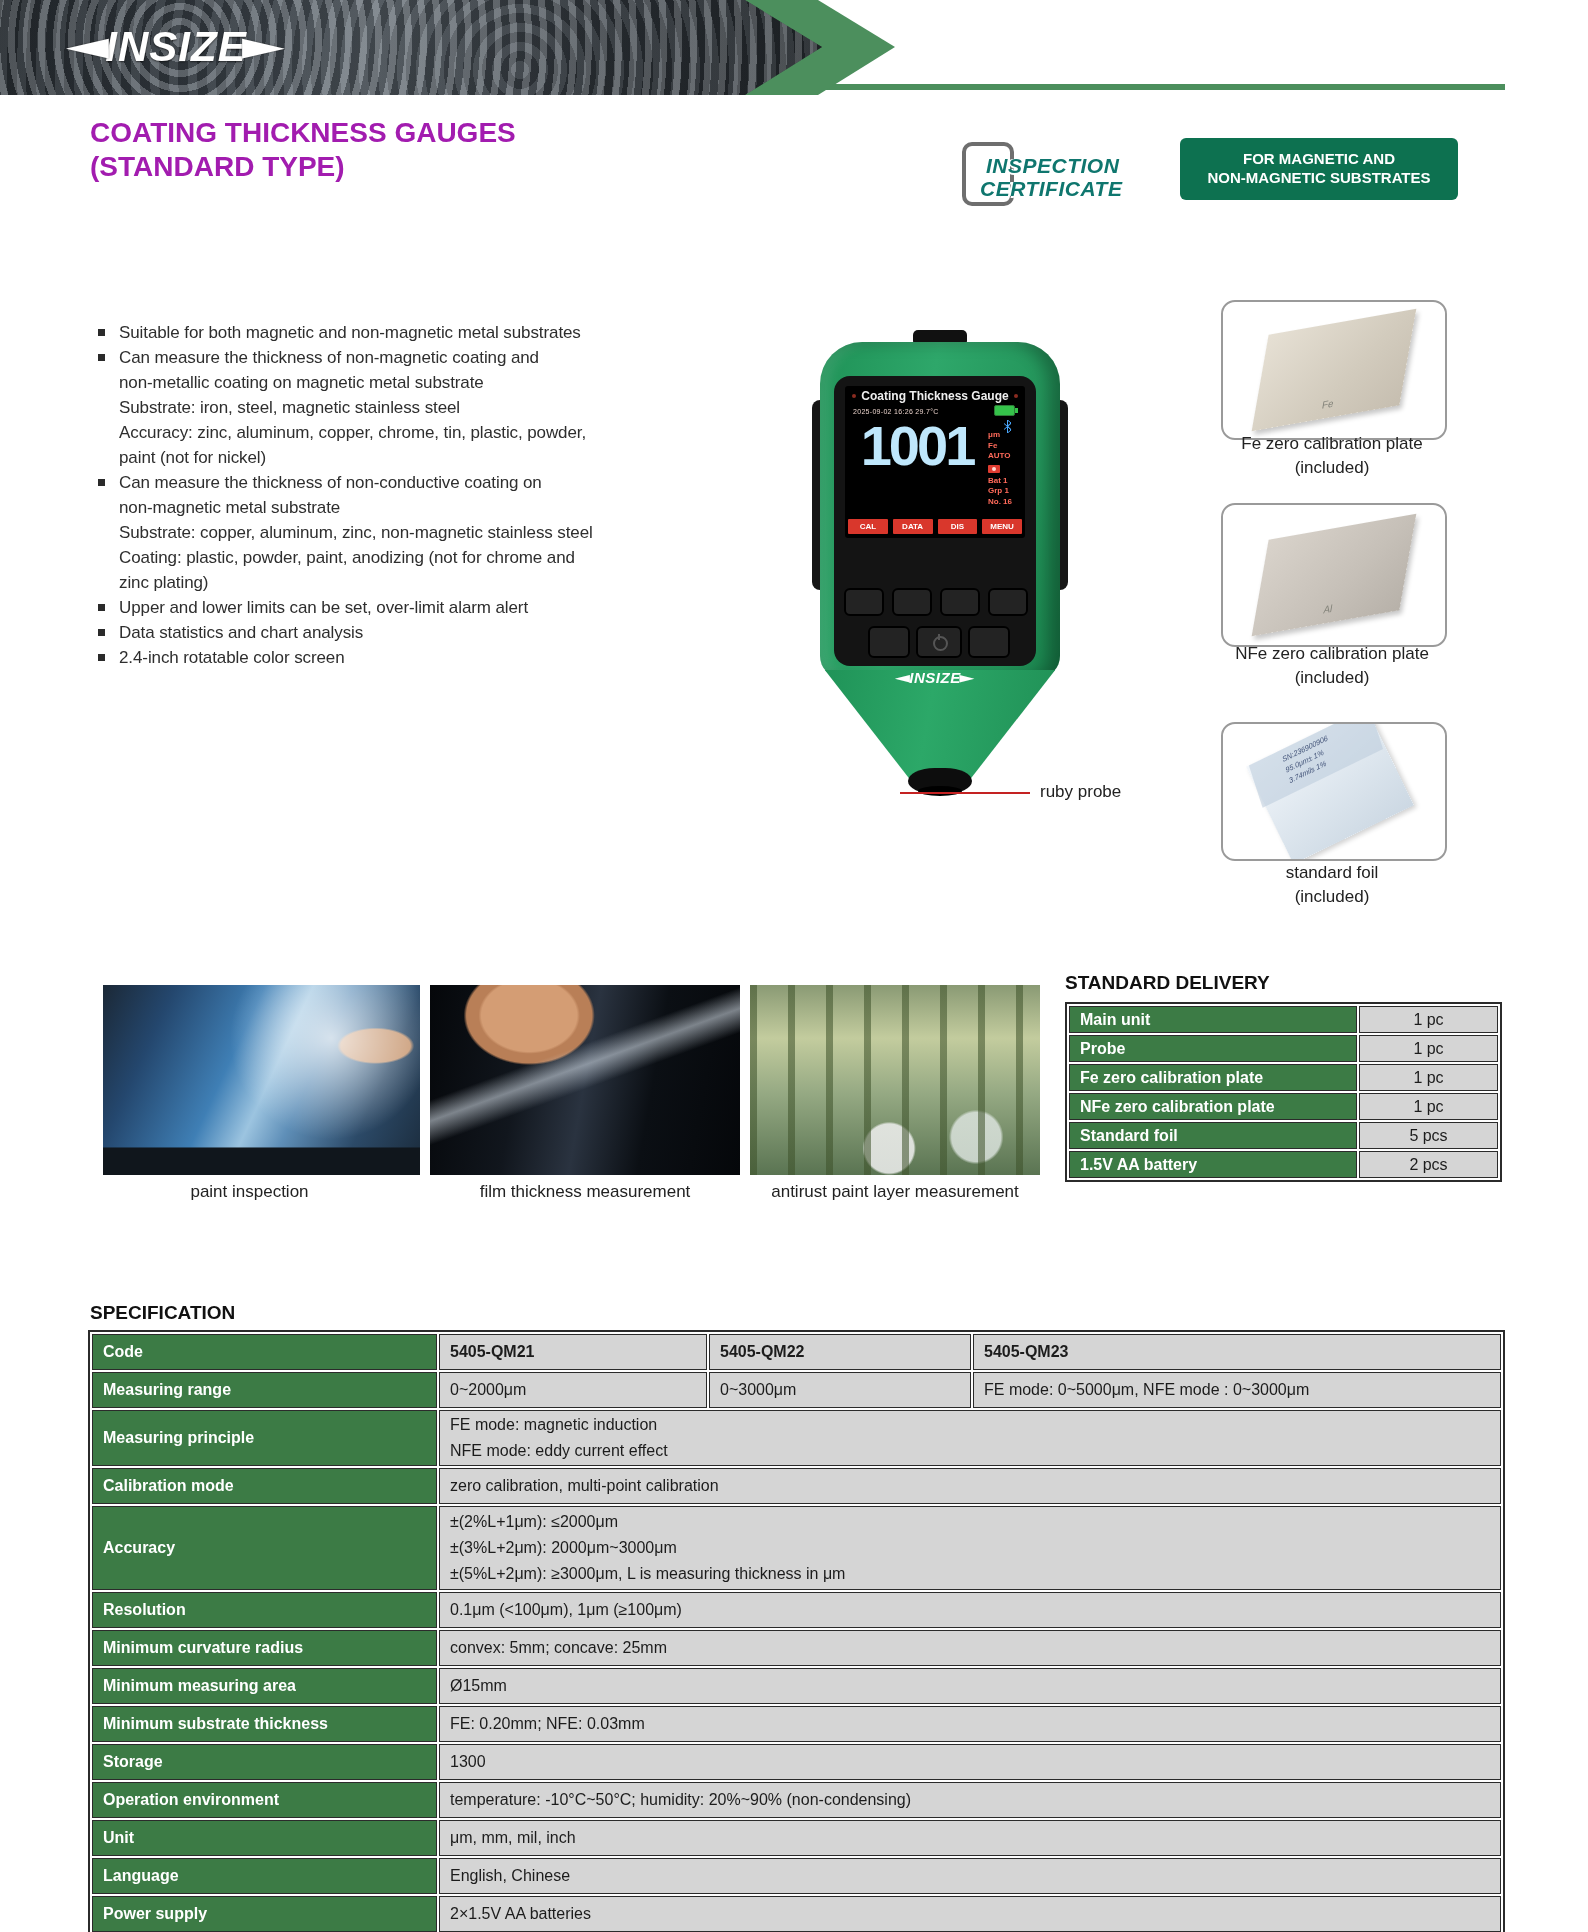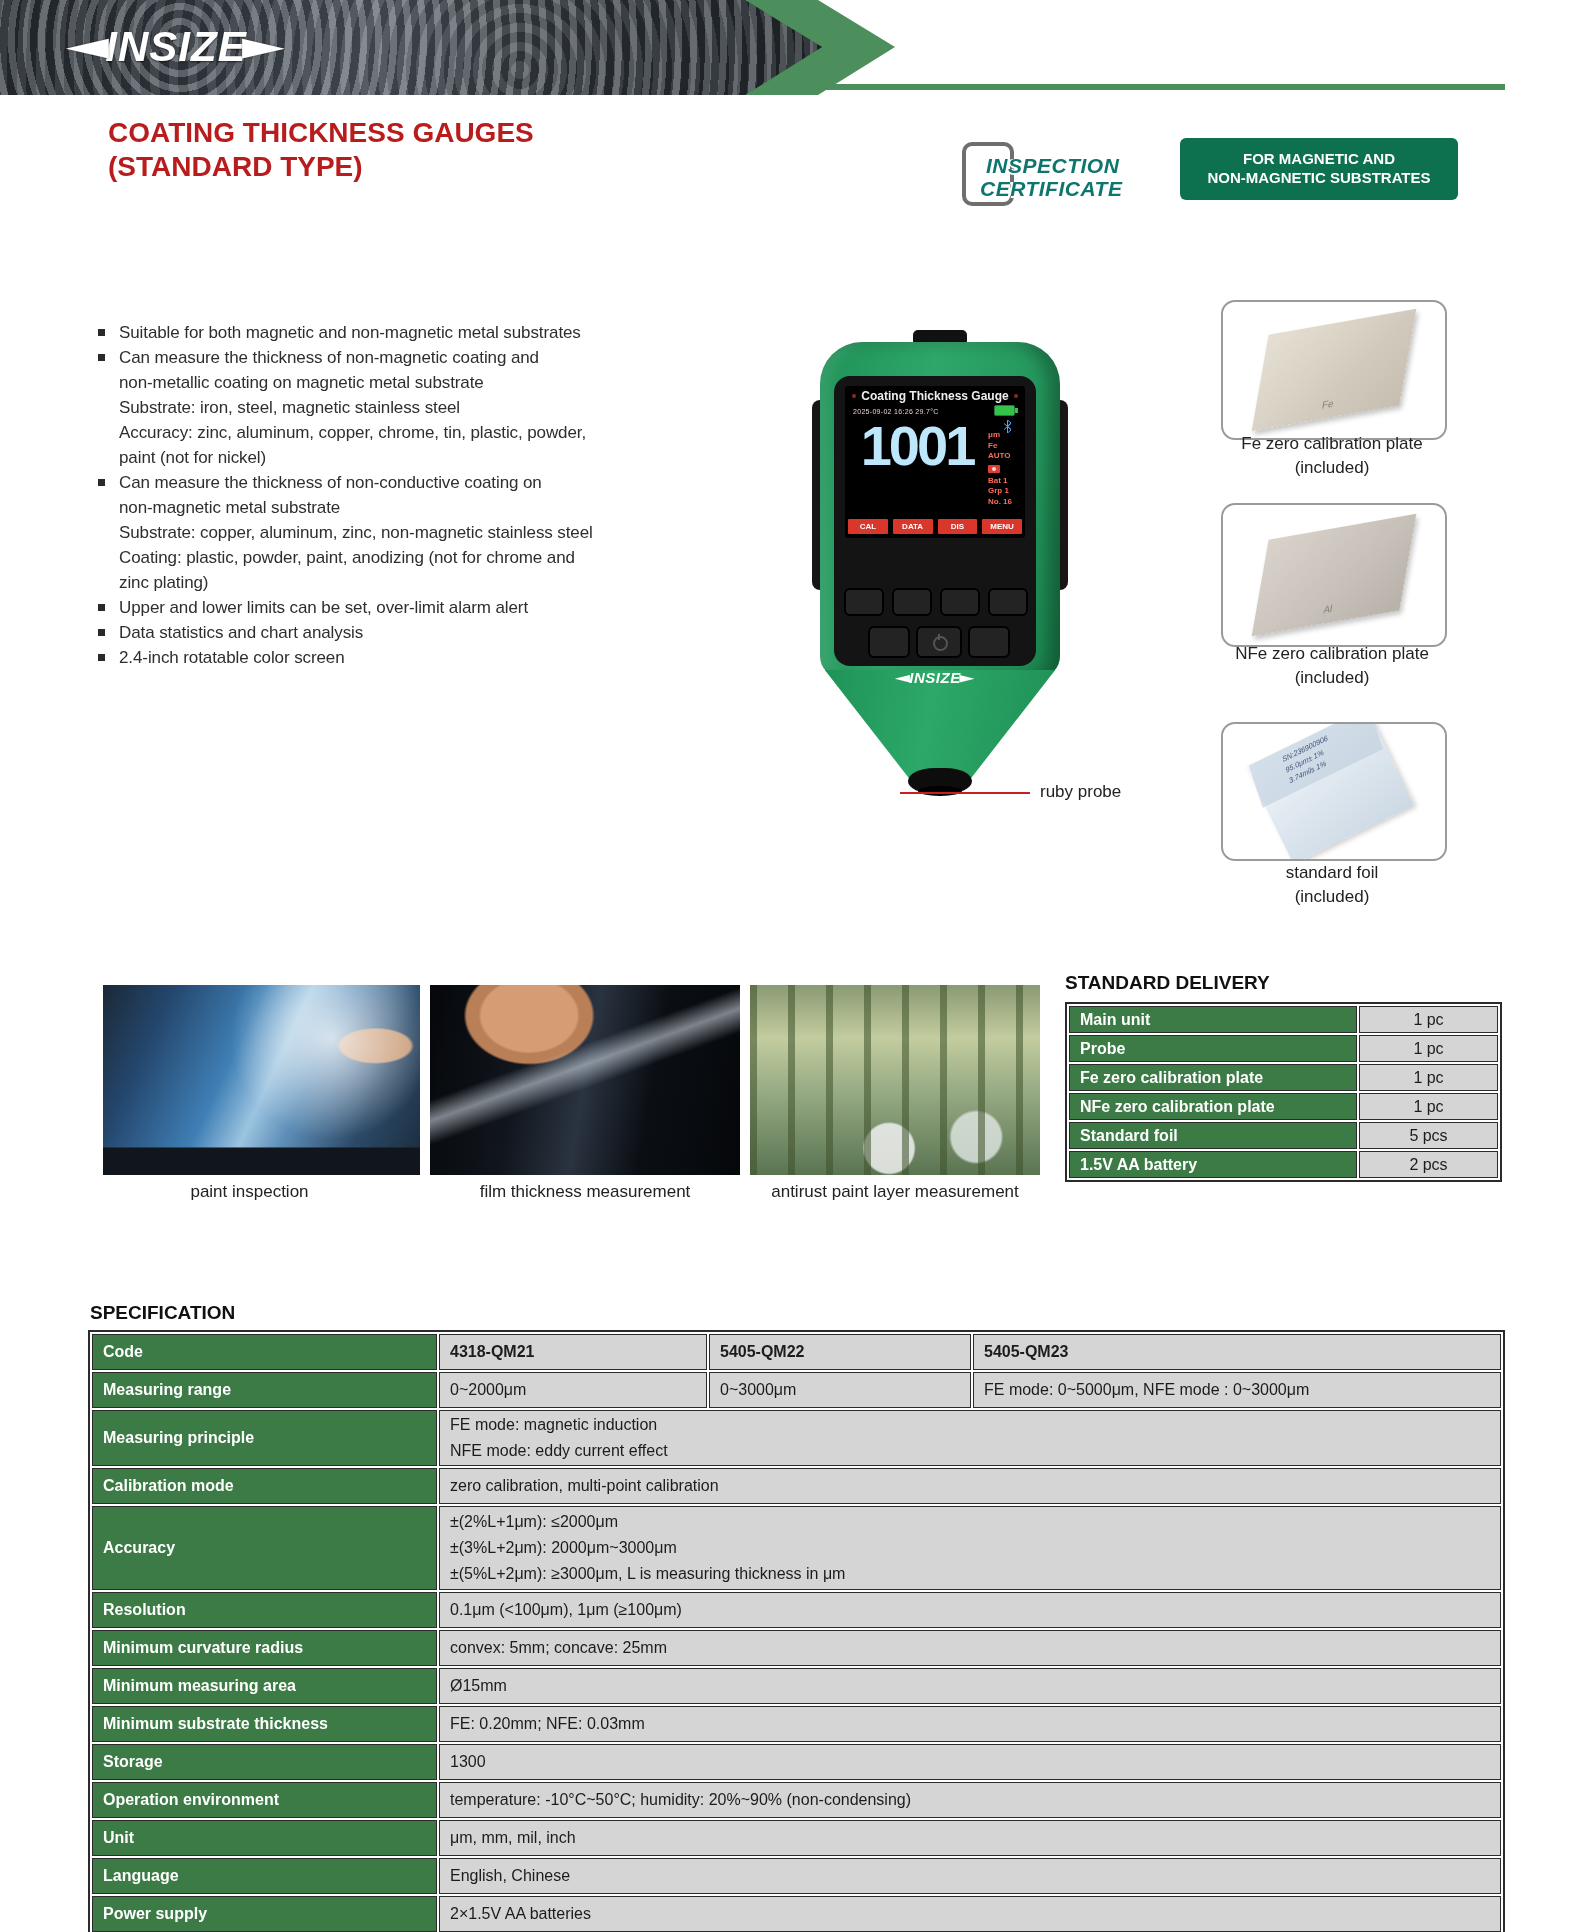--- a/index.html
+++ b/index.html
@@ -14,21 +14,21 @@
        clip-path:polygon(0 0,745px 0,822px 47px,745px 95px,0 95px);
        background:
          repeating-radial-gradient(circle at 180px 40px, rgba(200,205,210,.28) 0 7px, rgba(30,34,38,.28) 7px 15px),
          repeating-radial-gradient(circle at 520px 70px, rgba(160,168,175,.22) 0 9px, rgba(20,24,28,.22) 9px 19px),
          linear-gradient(100deg,#23282c 0%,#3a4148 25%,#5b636a 45%,#2c3136 72%,#1d2124 100%);}
   .hdr-logo{position:absolute;left:72px;top:22px;color:#fff;font-size:42px;font-weight:900;
        font-style:italic;letter-spacing:1px;white-space:nowrap;text-shadow:0 1px 2px rgba(0,0,0,.6);}
   .hdr-logo .arr{display:inline-block;font-style:normal;transform:scaleY(.58) scaleX(1.25);}
 
   
-  .doc-title{position:absolute;left:90px;top:116px;font-size:28px;font-weight:bold;line-height:34px;color:#b91c1c;margin-left:18px;}
+  .doc-title{position:absolute;left:90px;top:116px;font-size:28px;font-weight:bold;line-height:34px;color:#a21caf;}
   .cert{position:absolute;left:958px;top:138px;width:235px;height:84px;}
   .cert-rect{position:absolute;left:4px;top:4px;width:44px;height:56px;border:4px solid #6e6e6e;border-radius:10px;background:transparent;}
   .cert-text{position:absolute;left:28px;top:16px;font-size:21px;line-height:23px;font-weight:900;font-style:italic;
        color:#0f766e;letter-spacing:.5px;text-shadow:2px 0 0 #fff,-2px 0 0 #fff,0 2px 0 #fff;white-space:nowrap;}
   .cert-text .l2{margin-left:-6px;}
   .sub-badge{position:absolute;left:1180px;top:138px;width:278px;height:62px;background:#0d7150;border-radius:6px;
        color:#fff;font-weight:bold;font-size:15px;line-height:19px;text-align:center;padding-top:11px;box-sizing:border-box;}
 
   
   .features{position:absolute;left:98px;top:320px;width:600px;}
@@ -296,21 +296,21 @@
   <table class="grid spec">
     <colgroup>
         <col style="width:345px">
         <col style="width:268px">
         <col style="width:262px">
         <col>
       </colgroup>
     <tbody>
         <tr class="h28">
       <th>Code</th>
-      <td class="bold">4318-QM21</td>
+      <td class="bold">5405-QM21</td>
       <td class="bold">5405-QM22</td>
       <td class="bold">5405-QM23</td>
     </tr>
     <tr class="h28">
       <th>Measuring range</th>
       <td>0~2000μm</td>
       <td>0~3000μm</td>
       <td>FE mode: 0~5000μm, NFE mode : 0~3000μm</td>
     </tr>
     <tr class="h56">

